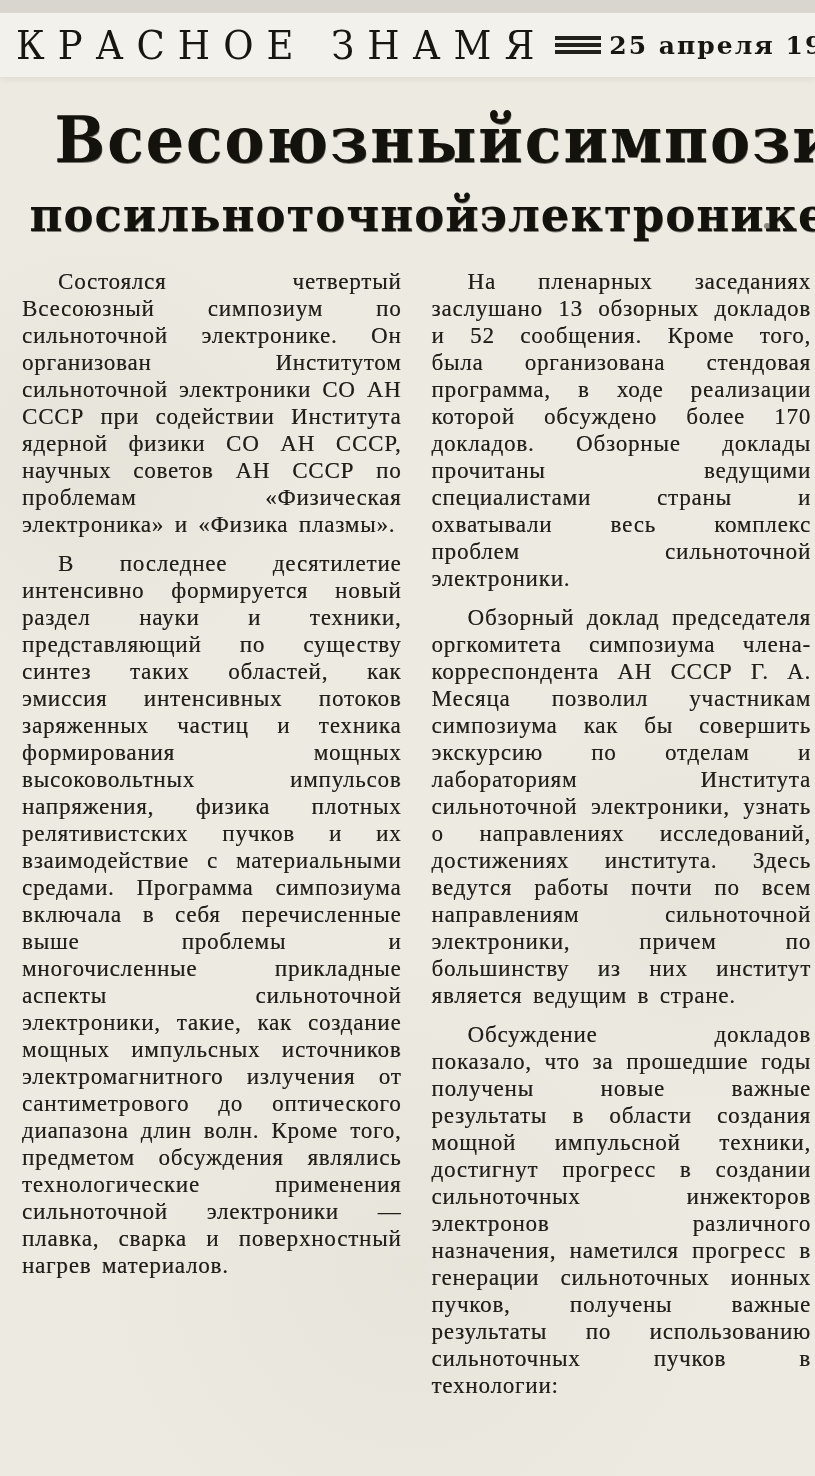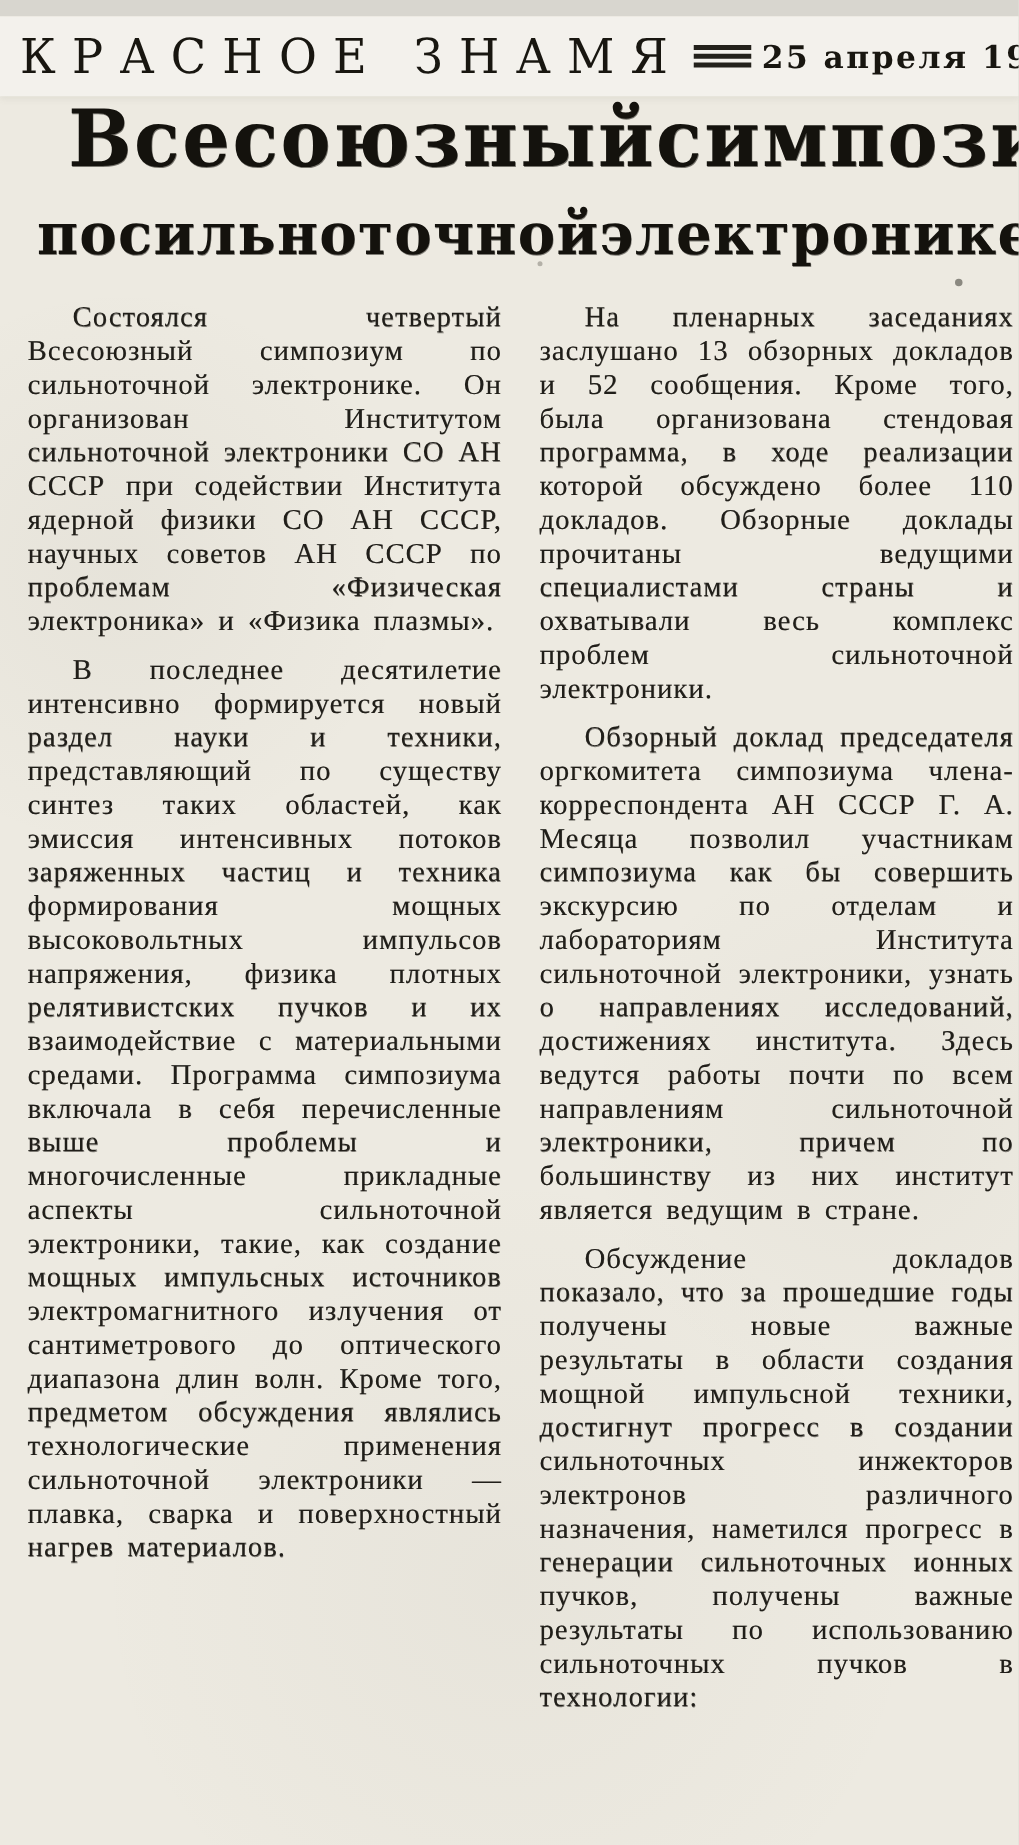--- a/index.html
+++ b/index.html
@@ -53,21 +53,21 @@
   }
   .rule-3 span { display: block; height: 4px; background: #23211b; }
   .rule-3.left-rule span { width: 46px; }
   .issue-date {
     font-size: 25px;
     font-weight: bold;
     white-space: nowrap;
     letter-spacing: 2px;
     color: #181610;
   }
-  .headline { padding: 0 0 0 0; }
+  .headline { padding: 28px 0 0 0; }
   .headline-line1 {
     width: 706px;
     margin: 0 auto;
     display: flex;
     justify-content: space-between;
     font-size: 60px;
     font-weight: bold;
     letter-spacing: 2px;
     color: #14120d;
     transform: scaleY(1.05);
@@ -141,21 +141,21 @@
     </div>
   </div>
 
   <main class="columns">
     <div class="col">
       <p>Состоялся четвертый Всесоюзный симпозиум по сильноточной электронике. Он организован Институтом сильноточной электроники СО АН СССР при содействии Института ядерной физики СО АН СССР, научных советов АН СССР по проблемам «Физическая электроника» и «Физика плазмы».</p>
       <p>В последнее десятилетие интенсивно формируется новый раздел науки и техники, представляющий по существу синтез таких областей, как эмиссия интенсивных потоков заряженных частиц и техника формирования мощных высоковольтных импульсов напряжения, физика плотных релятивистских пучков и их взаимодействие с материальными средами. Программа симпозиума включала в себя перечисленные выше проблемы и многочисленные прикладные аспекты сильноточной электроники, такие, как создание мощных импульсных источников электромагнитного излучения от сантиметрового до оптического диапазона длин волн. Кроме того, предметом обсуждения являлись технологические применения сильноточной электроники — плавка, сварка и поверхностный нагрев материалов.</p>
 
     </div>
     <div class="col">
-      <p>На пленарных заседаниях заслушано 13 обзорных докладов и 52 сообщения. Кроме того, была организована стендовая программа, в ходе реализации которой обсуждено более 110 докладов. Обзорные доклады прочитаны ведущими специалистами страны и охватывали весь комплекс проблем сильноточной электроники.</p>
+      <p>На пленарных заседаниях заслушано 13 обзорных докладов и 52 сообщения. Кроме того, была организована стендовая программа, в ходе реализации которой обсуждено более 170 докладов. Обзорные доклады прочитаны ведущими специалистами страны и охватывали весь комплекс проблем сильноточной электроники.</p>
       <p>Обзорный доклад председателя оргкомитета симпозиума члена-корреспондента АН СССР Г. А. Месяца позволил участникам симпозиума как бы совершить экскурсию по отделам и лабораториям Института сильноточной электроники, узнать о направлениях исследований, достижениях института. Здесь ведутся работы почти по всем направлениям сильноточной электроники, причем по большинству из них институт является ведущим в стране.</p>
       <p>Обсуждение докладов показало, что за прошедшие годы получены новые важные результаты в области создания мощной импульсной техники, достигнут прогресс в создании сильноточных инжекторов электронов различного назначения, наметился прогресс в генерации сильноточных ионных пучков, получены важные результаты по использованию сильноточных пучков в технологии:</p>
 
     </div>
   </main>
 
   <div class="speck s1"></div>
   <div class="speck s2"></div>
 
 </div>

